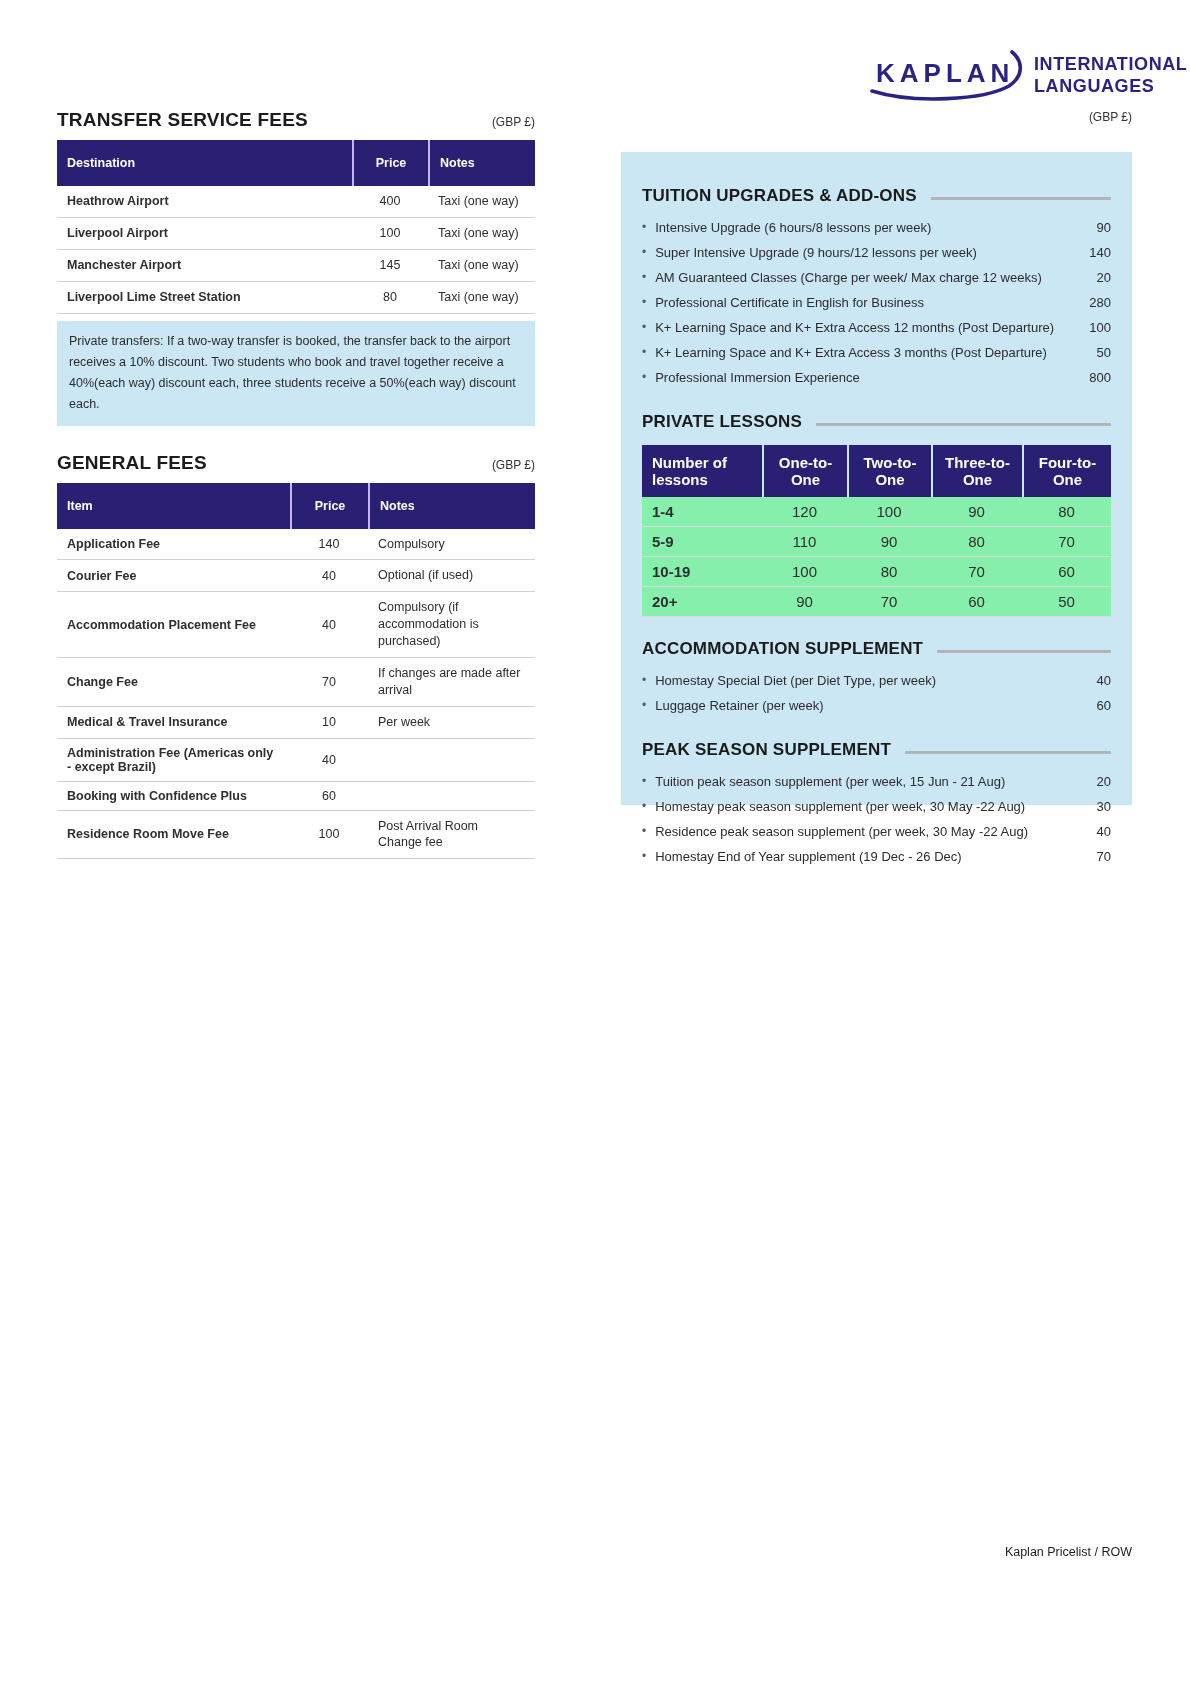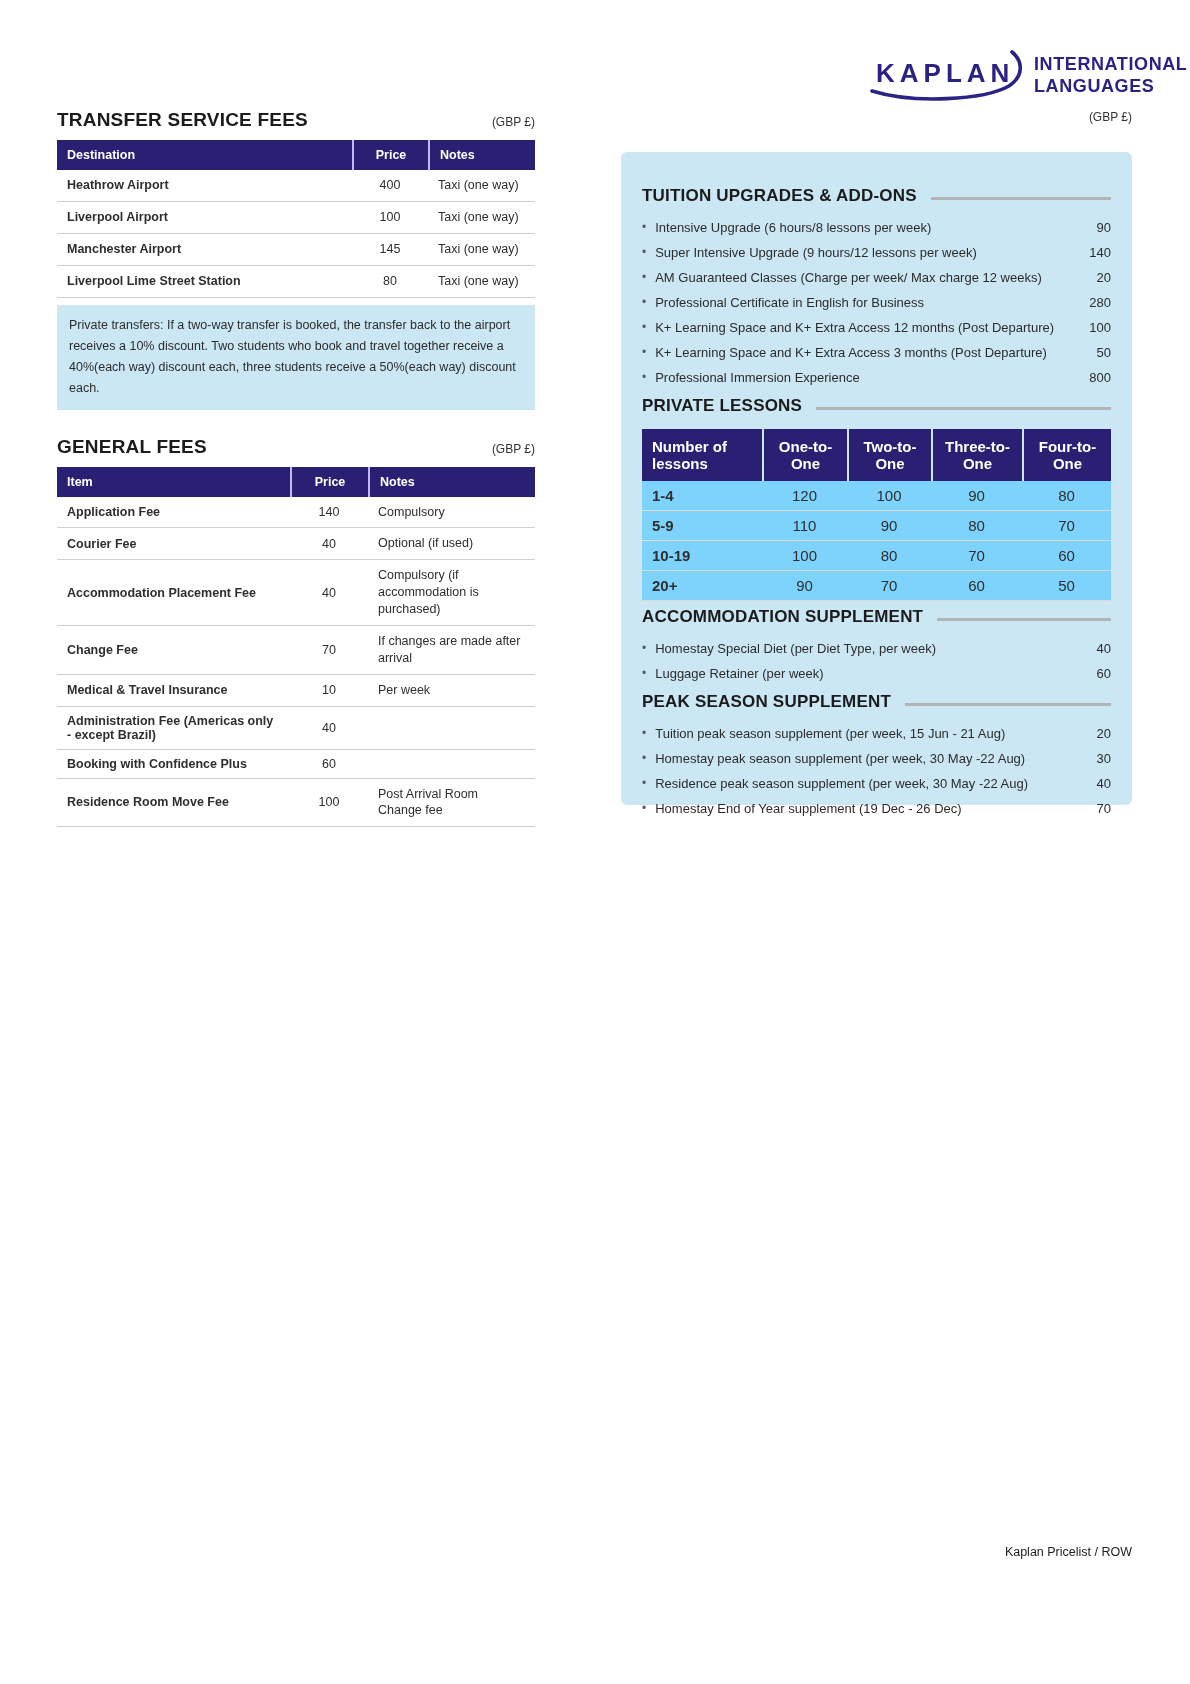--- a/index.html
+++ b/index.html
@@ -13,60 +13,60 @@
   
   .heading-row { display:flex; justify-content:space-between; align-items:flex-end; }
   .h1 { font-size:19px; font-weight:bold; color:#1c1c1c; letter-spacing:0.2px; }
   .currency { font-size:12px; color:#333333; padding-bottom:2px; }
 
   
   .left-col { position:absolute; left:57px; top:109px; width:478px; }
 
   .tbl { width:100%; margin-top:9px; font-size:12.5px; }
   .tbl-head { display:grid; background:#2a2073; color:#ffffff; font-weight:bold; }
-  .tbl-head > div { padding:8px 10px; }
+  .tbl-head > div { padding:16px 10px; }
   .tbl-head > div + div { border-left:2px solid #c4b5fd; }
   .t-row { display:grid; align-items:center; border-bottom:1px solid #cfcfcf; color:#2e2e2e; }
   .t-row > div { padding:7px 10px; }
   .cols-transfer { grid-template-columns:295px 76px 107px; }
   .cols-general  { grid-template-columns:233px 78px 167px; }
   .cell-label { font-weight:bold; color:#2f2f2f; }
   .cell-price { text-align:center; }
   .cell-note  { line-height:1.35; }
   .head-price { text-align:center; }
 
   .note-box { margin-top:7px; background:#cbe7f4; padding:10px 12px 11px 12px;
               font-size:12.5px; line-height:1.68; color:#2c2c2c; }
 
   .gap-section { margin-top:26px; }
 
   
   .gbp-top-right { position:absolute; right:58px; top:110px; font-size:12px; color:#333333; }
   .panel { position:absolute; left:621px; top:152px; width:511px; height:653px;
-           background:#cbe7f4; padding:34px 21px 24px 21px;border-radius:6px; }
+           background:#cbe7f4; padding:34px 21px 24px 21px; }
   .sec-head { display:flex; align-items:center; margin-bottom:9px; }
   .sec-title { font-size:17px; font-weight:bold; color:#1b1b1b; letter-spacing:0.2px; white-space:nowrap; }
   .rule { flex:1; height:3px; background:#b2b5b7; margin-left:14px; margin-top:4px; }
 
   .b-row { display:flex; justify-content:space-between; align-items:baseline;
            font-size:13px; color:#2c2c2c; padding:5px 0; }
   .b-left { display:flex; align-items:baseline; }
   .bullet { color:#55557a; font-size:12px; margin-right:9px; position:relative; top:-1px; }
   .b-price { text-align:right; min-width:34px; }
 
-  .sec-gap { margin-top:6px; }
+  .sec-gap { margin-top:22px; }
 
   
   .pl-tbl { margin-top:13px; font-size:15px; }
   .pl-cols { display:grid; grid-template-columns:120px 85px 84px 91px 89px; }
   .pl-head { background:#2a2073; color:#ffffff; font-weight:bold; }
   .pl-head > div { padding:9px 6px; text-align:center; }
   .pl-head > div:first-child { text-align:left; padding-left:10px; }
   .pl-head > div + div { border-left:2px solid #cbe7f4; }
-  .pl-row { background:#7dd3fc; border-bottom:1px solid #dadada; color:#2e2e2e; }
+  .pl-row { background:#86efac; border-bottom:1px solid #dadada; color:#2e2e2e; }
   .pl-row > div { padding:6px; text-align:center; }
   .pl-row > div:first-child { text-align:left; padding-left:10px; font-weight:bold; color:#2f2f2f; }
 
   
   .footer { position:absolute; right:58px; top:1545px; font-size:12.5px; color:#1d1d1d; }
 </style>
 </head>
 <body>
 
 <div class="page">

